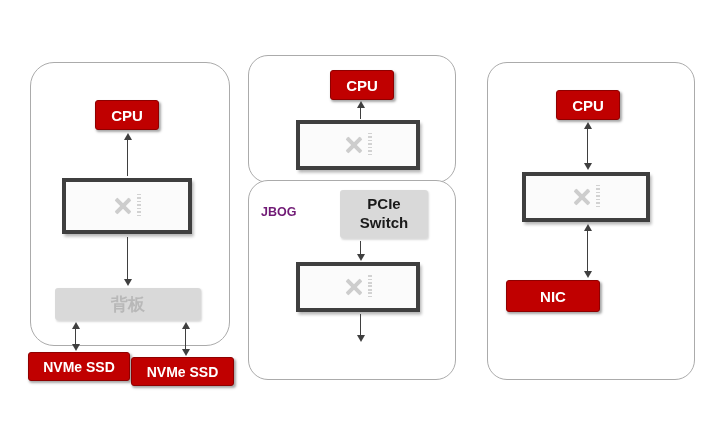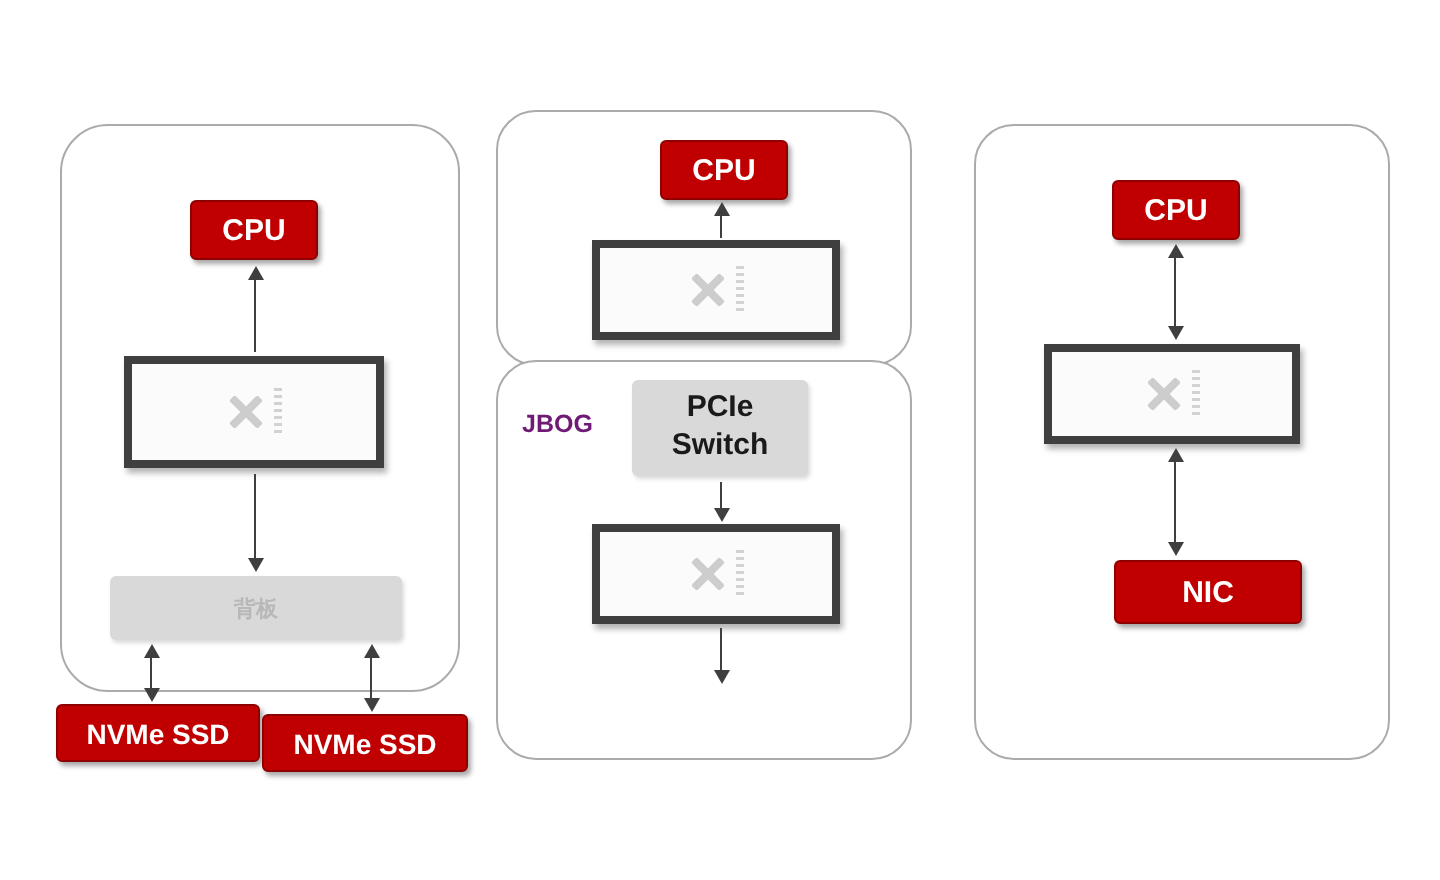--- a/index.html
+++ b/index.html
@@ -15,22 +15,22 @@
     position:absolute;background:#C00000;color:#ffffff;font-weight:bold;
     display:flex;align-items:center;justify-content:center;
     font-size:15px;border-radius:3px;border:1px solid #8F0000;
     box-shadow:1.5px 2px 2.5px rgba(0,0,0,.35);box-sizing:border-box;
   }
   .graybox{
     position:absolute;background:#D9D9D9;display:flex;align-items:center;justify-content:center;
     font-weight:bold;border-radius:3px;box-sizing:border-box;
     box-shadow:1px 1.5px 2px rgba(0,0,0,.15);
   }
-  .backplane{color:#B8B8B8;font-size:11px;}
-  .switchbox{color:#1a1a1a;font-size:15px;text-align:center;white-space:pre-line;line-height:1.25;}
+  .backplane{color:#B8B8B8;font-size:17px;}
+  .switchbox{color:#1a1a1a;font-size:15px;text-align:center;white-space:pre-line;line-height:1.25;margin-left:24px;}
   .chip{
     position:absolute;background:#FBFBFB;border:4px solid #3F3F3F;box-sizing:border-box;
     display:flex;align-items:center;justify-content:center;gap:4px;
     box-shadow:1.5px 2.5px 3px rgba(0,0,0,.3);
   }
   .chip-x{position:relative;width:20px;height:20px;display:inline-block;}
   .chip-x::before,.chip-x::after{
     content:"";position:absolute;left:8px;top:0;width:4px;height:20px;background:#CDCDCD;border-radius:1px;
   }
   .chip-x::before{transform:rotate(45deg);}
@@ -151,17 +151,17 @@
     <span class="chip-x"></span>
     <span class="chip-lines"></span>
   </div>
 
   <div class="arrow" style="left:583px;top:224px;height:54px;">
     <span class="head up"></span>
       <span class="shaft"></span>
       <span class="head down"></span>
   </div>
 
-  <div class="redbox" style="left:557px;top:280px;width:94px;height:32px;">
+  <div class="redbox" style="left:506px;top:280px;width:94px;height:32px;">
     <span>NIC</span>
   </div>
 
 </div>
 
 </body></html>

